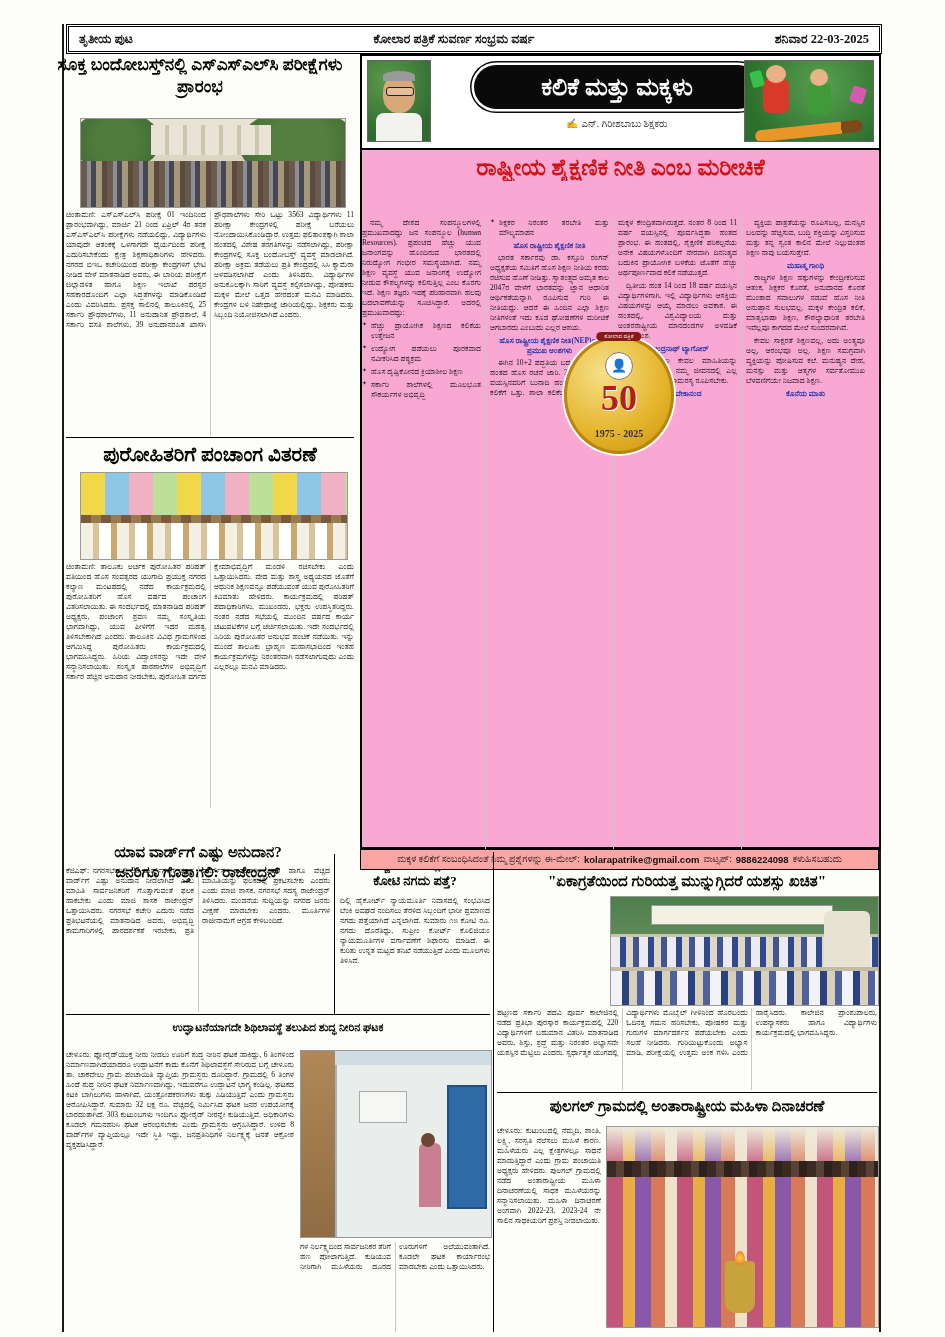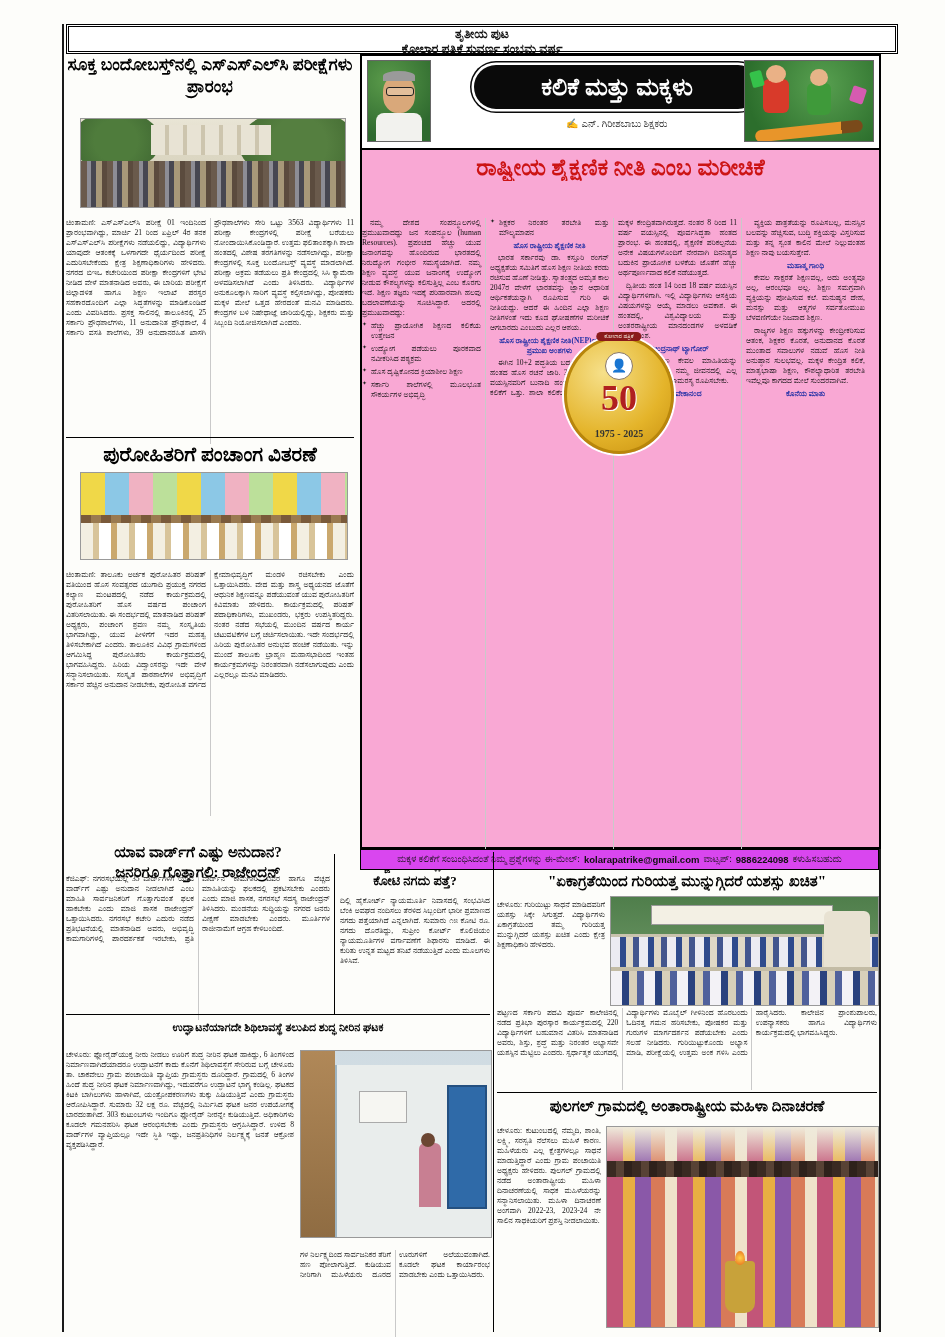--- a/index.html
+++ b/index.html
@@ -2,28 +2,28 @@
 <html><head>
 <meta charset="utf-8">
 <style>
   html,body{margin:0;padding:0;background:#ffffff;}
   .page{position:relative;width:945px;height:1337px;background:#fdfdfa;
         font-family:"Liberation Serif","DejaVu Serif",serif;color:#111;overflow:hidden;}
   .abs{position:absolute;}
   .edge{position:absolute;background:#1a1a1a;}
   
   .hdr{border:3px double #000;background:#fff;display:flex;justify-content:space-between;
-       align-items:center;padding:0 18px;font-weight:bold;font-size:12.5px;flex-direction:column;}
+       align-items:center;padding:0 10px;font-weight:bold;font-size:12.5px;}
   
   .hl{font-weight:bold;text-align:center;line-height:1.3;color:#000;}
   .hl-red{color:#cc1414;font-weight:bold;text-align:center;white-space:nowrap;overflow:hidden;}
   
   .body-txt{font-size:7.6px;line-height:1.32;text-align:justify;overflow:hidden;
             word-break:break-word;}
-  .cols2{column-count:2;column-gap:8px;column-rule:1px solid #c9c9c9;margin-top:8px;}
+  .cols2{column-count:2;column-gap:8px;column-rule:1px solid #c9c9c9;}
   .cols3{column-count:3;column-gap:8px;column-rule:1px solid #c9c9c9;}
   .cols4{column-count:4;column-gap:9px;column-rule:1px solid #c9c9c9;}
   .body-txt p{margin:0 0 3px 0;text-indent:8px;}
   .sh{color:#2431a6;font-weight:bold;text-align:center;text-indent:0 !important;margin:3px 0 2px 0 !important;}
   .li{text-indent:0 !important;padding-left:9px;position:relative;}
   .li::before{content:"✦";position:absolute;left:0;top:0;font-size:6px;color:#222;}
   .rule{border-top:1.5px solid #000;}
   .vline{border-left:1.2px solid #000;}
   
   .masthead{border:2px solid #000;background:#fff;}
@@ -41,39 +41,39 @@
           display:flex;flex-direction:column;align-items:center;justify-content:center;
           box-shadow:0 0 0 2px #fff;}
   .emblem .num{font-size:36px;font-weight:bold;color:#b02020;line-height:1;
                text-shadow:1px 1px 0 #fff;}
   .emblem .yrs{font-size:10px;font-weight:bold;color:#333;margin-top:12px;}
   .ribbon{position:absolute;top:-7px;left:50%;transform:translateX(-50%);
           background:#8a1a1a;color:#ffe;font-size:6px;padding:1px 8px;border-radius:6px;}
   .innerface{width:26px;height:26px;border-radius:50%;background:#fff;border:1px solid #876;
              display:flex;align-items:center;justify-content:center;font-size:13px;color:#555;}
   
-  .contact{border:1.5px solid #000;background:#d946ef;display:flex;align-items:center;
+  .contact{border:1.5px solid #000;background:#fca5a5;display:flex;align-items:center;
            justify-content:center;font-size:9.5px;gap:4px;white-space:nowrap;overflow:hidden;}
   .contact b{font-family:"Liberation Sans",sans-serif;}
 </style>
 </head>
 <body>
 
 <div class="page">
 
   <div class="edge" style="left:62px;top:24px;width:2px;height:1308px;"></div>
   <div class="edge" style="left:879px;top:24px;width:2px;height:1308px;"></div>
 
   <div class="abs hdr" style="left:66px;top:24px;width:790px;height:24px;">
     <span>ತೃತೀಯ ಪುಟ</span>
     <span>ಕೋಲಾರ ಪತ್ರಿಕೆ ಸುವರ್ಣ ಸಂಭ್ರಮ ವರ್ಷ</span>
     <span>ಶನಿವಾರ 22-03-2025</span>
   </div>
 
-  <div class="abs hl" style="left:66px;top:54px;width:288px;font-size:17px;">ಸೂಕ್ತ ಬಂದೋಬಸ್ತ್‌ನಲ್ಲಿ ಎಸ್‌ಎಸ್‌ಎಲ್‌ಸಿ ಪರೀಕ್ಷೆಗಳು ಪ್ರಾರಂಭ</div>
+  <div class="abs hl" style="left:56px;top:54px;width:288px;font-size:17px;">ಸೂಕ್ತ ಬಂದೋಬಸ್ತ್‌ನಲ್ಲಿ ಎಸ್‌ಎಸ್‌ಎಲ್‌ಸಿ ಪರೀಕ್ಷೆಗಳು ಪ್ರಾರಂಭ</div>
 
   <div class="photo" style="left:80px;top:118px;width:264px;height:88px;background:linear-gradient(180deg,#e9e5d5 0%,#dcd7c3 42%,#cfc8b2 100%);">
     <div class="ph-part" style="left:-10px;top:-8px;width:90px;height:60px;border-radius:50%;background:radial-gradient(circle,#4f7c3c 40%,#3c6330 100%);"></div>
     <div class="ph-part" style="right:-14px;top:-10px;width:120px;height:72px;border-radius:50%;background:radial-gradient(circle,#557f40 40%,#3f662f 100%);"></div>
     <div class="ph-part" style="left:70px;top:6px;width:120px;height:30px;background:repeating-linear-gradient(90deg,#e8e3d4 0 14px,#cdc5ae 14px 18px);"></div>
     <div class="ph-part" style="left:0;bottom:0;width:100%;height:46px;background:repeating-linear-gradient(90deg,#6a5a4c 0 6px,#8d8d95 6px 10px,#474751 10px 15px,#a79879 15px 21px,#5b4b3e 21px 26px);"></div>
   </div>
 
   <div class="abs body-txt cols2" style="left:66px;top:210px;width:288px;height:226px;">ಚಿಂತಾಮಣಿ: ಎಸ್‌ಎಸ್‌ಎಲ್‌ಸಿ ಪರೀಕ್ಷೆ 01 ಇಂದಿನಿಂದ ಪ್ರಾರಂಭವಾಗಿದ್ದು, ಮಾರ್ಚಿ 21 ರಿಂದ ಏಪ್ರಿಲ್ 4ರ ತನಕ ಎಸ್‌ಎಸ್‌ಎಲ್‌ಸಿ ಪರೀಕ್ಷೆಗಳು ನಡೆಯಲಿದ್ದು, ವಿದ್ಯಾರ್ಥಿಗಳು ಯಾವುದೇ ಆತಂಕಕ್ಕೆ ಒಳಗಾಗದೇ ಧೈರ್ಯದಿಂದ ಪರೀಕ್ಷೆ ಎದುರಿಸಬೇಕೆಂದು ಕ್ಷೇತ್ರ ಶಿಕ್ಷಣಾಧಿಕಾರಿಗಳು ಹೇಳಿದರು. ನಗರದ ಬಿಇಒ ಕಚೇರಿಯಿಂದ ಪರೀಕ್ಷಾ ಕೇಂದ್ರಗಳಿಗೆ ಭೇಟಿ ನೀಡಿದ ವೇಳೆ ಮಾತನಾಡಿದ ಅವರು, ಈ ಬಾರಿಯ ಪರೀಕ್ಷೆಗೆ ಜಿಲ್ಲಾಡಳಿತ ಹಾಗೂ ಶಿಕ್ಷಣ ಇಲಾಖೆ ಪರಸ್ಪರ ಸಹಕಾರದೊಂದಿಗೆ ಎಲ್ಲಾ ಸಿದ್ಧತೆಗಳನ್ನು ಮಾಡಿಕೊಂಡಿದೆ ಎಂದು ವಿವರಿಸಿದರು. ಪ್ರಸಕ್ತ ಸಾಲಿನಲ್ಲಿ ತಾಲೂಕಿನಲ್ಲಿ 25 ಸರ್ಕಾರಿ ಪ್ರೌಢಶಾಲೆಗಳು, 11 ಅನುದಾನಿತ ಪ್ರೌಢಶಾಲೆ, 4 ಸರ್ಕಾರಿ ವಸತಿ ಶಾಲೆಗಳು, 39 ಅನುದಾನರಹಿತ ಖಾಸಗಿ ಪ್ರೌಢಶಾಲೆಗಳು ಸೇರಿ ಒಟ್ಟು 3563 ವಿದ್ಯಾರ್ಥಿಗಳು 11 ಪರೀಕ್ಷಾ ಕೇಂದ್ರಗಳಲ್ಲಿ ಪರೀಕ್ಷೆ ಬರೆಯಲು ನೋಂದಾಯಿಸಿಕೊಂಡಿದ್ದಾರೆ. ಉತ್ತಮ ಫಲಿತಾಂಶಕ್ಕಾಗಿ ಶಾಲಾ ಹಂತದಲ್ಲಿ ವಿಶೇಷ ತರಗತಿಗಳನ್ನು ನಡೆಸಲಾಗಿದ್ದು, ಪರೀಕ್ಷಾ ಕೇಂದ್ರಗಳಲ್ಲಿ ಸೂಕ್ತ ಬಂದೋಬಸ್ತ್ ವ್ಯವಸ್ಥೆ ಮಾಡಲಾಗಿದೆ. ಪರೀಕ್ಷಾ ಅಕ್ರಮ ತಡೆಯಲು ಪ್ರತಿ ಕೇಂದ್ರದಲ್ಲಿ ಸಿಸಿ ಕ್ಯಾಮೆರಾ ಅಳವಡಿಸಲಾಗಿದೆ ಎಂದು ತಿಳಿಸಿದರು. ವಿದ್ಯಾರ್ಥಿಗಳ ಅನುಕೂಲಕ್ಕಾಗಿ ಸಾರಿಗೆ ವ್ಯವಸ್ಥೆ ಕಲ್ಪಿಸಲಾಗಿದ್ದು, ಪೋಷಕರು ಮಕ್ಕಳ ಮೇಲೆ ಒತ್ತಡ ಹೇರದಂತೆ ಮನವಿ ಮಾಡಿದರು. ಕೇಂದ್ರಗಳ ಬಳಿ ನಿಷೇಧಾಜ್ಞೆ ಜಾರಿಯಲ್ಲಿದ್ದು, ಶಿಕ್ಷಕರು ಮತ್ತು ಸಿಬ್ಬಂದಿ ನಿಯೋಜಿಸಲಾಗಿದೆ ಎಂದರು.</div>
 
@@ -149,22 +149,22 @@
       <p class="sh">ಹೊಸ ರಾಷ್ಟ್ರೀಯ ಶೈಕ್ಷಣಿಕ ನೀತಿ</p>
       <p>ಭಾರತ ಸರ್ಕಾರವು ಡಾ. ಕಸ್ತೂರಿ ರಂಗನ್ ಅಧ್ಯಕ್ಷತೆಯ ಸಮಿತಿಗೆ ಹೊಸ ಶಿಕ್ಷಣ ನೀತಿಯ ಕರಡು ರಚಿಸುವ ಹೊಣೆ ನೀಡಿತ್ತು. ಸ್ವಾತಂತ್ರ್ಯದ ಅಮೃತ ಕಾಲ 2047ರ ವೇಳೆಗೆ ಭಾರತವನ್ನು ಜ್ಞಾನ ಆಧಾರಿತ ಆರ್ಥಿಕತೆಯನ್ನಾಗಿ ರೂಪಿಸುವ ಗುರಿ ಈ ನೀತಿಯದ್ದು. ಆದರೆ ಈ ಹಿಂದಿನ ಎಲ್ಲಾ ಶಿಕ್ಷಣ ನೀತಿಗಳಂತೆ ಇದು ಕೂಡ ಘೋಷಣೆಗಳ ಮರೀಚಿಕೆ ಆಗಬಾರದು ಎಂಬುದು ಎಲ್ಲರ ಆಶಯ.</p>
       <p class="sh">ಹೊಸ ರಾಷ್ಟ್ರೀಯ ಶೈಕ್ಷಣಿಕ ನೀತಿ(NEP)ಯ ಪ್ರಮುಖ ಅಂಶಗಳು</p>
       <p>ಈಗಿನ 10+2 ಪದ್ಧತಿಯ ಬದಲು 5+3+3+4 ಹಂತದ ಹೊಸ ರಚನೆ ಜಾರಿ. 3 ರಿಂದ 8 ವರ್ಷ ವಯಸ್ಸಿನವರಿಗೆ ಬುನಾದಿ ಹಂತ; ಆಟ ಆಧಾರಿತ ಕಲಿಕೆಗೆ ಒತ್ತು. ಶಾಲಾ ಕಲಿಕೆಯ ಹಂತವು ಹೆಚ್ಚು ಮಕ್ಕಳ ಕೇಂದ್ರಿತವಾಗಿರುತ್ತದೆ. ನಂತರ 8 ರಿಂದ 11 ವರ್ಷ ವಯಸ್ಸಿನಲ್ಲಿ ಪೂರ್ವಸಿದ್ಧತಾ ಹಂತದ ಪ್ರಾರಂಭ. ಈ ಹಂತದಲ್ಲಿ, ಶೈಕ್ಷಣಿಕ ಪರಿಕಲ್ಪನೆಯ ಅನೇಕ ವಿಷಯಗಳೊಂದಿಗೆ ನೇರವಾಗಿ ದಿನನಿತ್ಯದ ಬದುಕಿನ ಪ್ರಾಯೋಗಿಕ ಬಳಕೆಯ ಜೊತೆಗೆ ಹೆಚ್ಚು ಅರ್ಥಪೂರ್ಣವಾದ ಕಲಿಕೆ ನಡೆಯುತ್ತದೆ.</p>
       <p>ದ್ವಿತೀಯ ಹಂತ 14 ರಿಂದ 18 ವರ್ಷ ವಯಸ್ಸಿನ ವಿದ್ಯಾರ್ಥಿಗಳಿಗಾಗಿ. ಇಲ್ಲಿ ವಿದ್ಯಾರ್ಥಿಗಳು ಆಸಕ್ತಿಯ ವಿಷಯಗಳನ್ನು ಆಯ್ಕೆ ಮಾಡಲು ಅವಕಾಶ. ಈ ಹಂತದಲ್ಲಿ, ವಿಶ್ವವಿದ್ಯಾಲಯ ಮತ್ತು ಅಂತರರಾಷ್ಟ್ರೀಯ ಮಾನದಂಡಗಳ ಅಳವಡಿಕೆ ಮುಖ್ಯ ಅಂಶ.</p>
       <p class="sh">ರವೀಂದ್ರನಾಥ್ ಟ್ಯಾಗೋರ್</p>
       <p>ಅತ್ಯುನ್ನತ ಶಿಕ್ಷಣ ಕೇವಲ ಮಾಹಿತಿಯನ್ನು ಕೊಡುವುದಿಲ್ಲ, ಅದು ನಮ್ಮ ಜೀವನದಲ್ಲಿ ಎಲ್ಲ ಬಗೆಯ ಅಸ್ತಿತ್ವ ಮತ್ತು ಸಾಮರಸ್ಯ ರೂಪಿಸಬೇಕು.</p>
       <p class="sh">ಸ್ವಾಮಿ ವಿವೇಕಾನಂದ</p>
       <p>ವ್ಯಕ್ತಿಯ ಪಾತ್ರತೆಯನ್ನು ರೂಪಿಸಬಲ್ಲ, ಮನಸ್ಸಿನ ಬಲವನ್ನು ಹೆಚ್ಚಿಸುವ, ಬುದ್ಧಿ ಶಕ್ತಿಯನ್ನು ವಿಸ್ತರಿಸುವ ಮತ್ತು ತನ್ನ ಸ್ವಂತ ಕಾಲಿನ ಮೇಲೆ ನಿಲ್ಲುವಂತಹ ಶಿಕ್ಷಣ ನಾವು ಬಯಸುತ್ತೇವೆ.</p>
       <p class="sh">ಮಹಾತ್ಮ ಗಾಂಧಿ</p>
+      <p>ರಾಜ್ಯಗಳ ಶಿಕ್ಷಣ ಹಕ್ಕುಗಳನ್ನು ಕೇಂದ್ರೀಕರಿಸುವ ಆತಂಕ, ಶಿಕ್ಷಕರ ಕೊರತೆ, ಅನುದಾನದ ಕೊರತೆ ಮುಂತಾದ ಸವಾಲುಗಳ ನಡುವೆ ಹೊಸ ನೀತಿ ಅನುಷ್ಠಾನ ಸುಲಭವಲ್ಲ. ಮಕ್ಕಳ ಕೇಂದ್ರಿತ ಕಲಿಕೆ, ಮಾತೃಭಾಷಾ ಶಿಕ್ಷಣ, ಕೌಶಲ್ಯಾಧಾರಿತ ತರಬೇತಿ ಇವೆಲ್ಲವೂ ಕಾಗದದ ಮೇಲೆ ಸುಂದರವಾಗಿವೆ.</p>
       <p>ಕೇವಲ ಸಾಕ್ಷರತೆ ಶಿಕ್ಷಣವಲ್ಲ, ಅದು ಅಂತ್ಯವೂ ಅಲ್ಲ, ಆರಂಭವೂ ಅಲ್ಲ. ಶಿಕ್ಷಣ ಸಮಗ್ರವಾಗಿ ವ್ಯಕ್ತಿಯನ್ನು ಪೋಷಿಸುವ ಕಲೆ. ಮನುಷ್ಯನ ದೇಹ, ಮನಸ್ಸು ಮತ್ತು ಆತ್ಮಗಳ ಸರ್ವತೋಮುಖ ಬೆಳವಣಿಗೆಯೇ ನಿಜವಾದ ಶಿಕ್ಷಣ.</p>
-      <p>ರಾಜ್ಯಗಳ ಶಿಕ್ಷಣ ಹಕ್ಕುಗಳನ್ನು ಕೇಂದ್ರೀಕರಿಸುವ ಆತಂಕ, ಶಿಕ್ಷಕರ ಕೊರತೆ, ಅನುದಾನದ ಕೊರತೆ ಮುಂತಾದ ಸವಾಲುಗಳ ನಡುವೆ ಹೊಸ ನೀತಿ ಅನುಷ್ಠಾನ ಸುಲಭವಲ್ಲ. ಮಕ್ಕಳ ಕೇಂದ್ರಿತ ಕಲಿಕೆ, ಮಾತೃಭಾಷಾ ಶಿಕ್ಷಣ, ಕೌಶಲ್ಯಾಧಾರಿತ ತರಬೇತಿ ಇವೆಲ್ಲವೂ ಕಾಗದದ ಮೇಲೆ ಸುಂದರವಾಗಿವೆ.</p>
       <p class="sh">ಕೊನೆಯ ಮಾತು</p>
     </div>
     <div class="emblem" style="left:202px;top:186px;width:104px;height:112px;">
       <div class="ribbon">ಕೋಲಾರ ಪತ್ರಿಕೆ</div>
       <div class="innerface">👤</div>
       <div class="num">50</div>
       <div class="yrs">1975 - 2025</div>
     </div>
   </div>
 
@@ -172,21 +172,20 @@
     <span>ಮಕ್ಕಳ ಕಲಿಕೆಗೆ ಸಂಬಂಧಿಸಿದಂತೆ ನಿಮ್ಮ ಪ್ರಶ್ನೆಗಳನ್ನು ಈ-ಮೇಲ್:</span>
     <b>kolarapatrike@gmail.com</b>
     <span>ವಾಟ್ಸಪ್:</span>
     <b>9886224098</b>
     <span>ಕಳುಹಿಸಬಹುದು</span>
   </div>
 
   <div class="abs vline" style="left:493px;top:852px;height:480px;"></div>
 
   <div class="abs hl" style="left:497px;top:872px;width:380px;font-size:15px;">"ಏಕಾಗ್ರತೆಯಿಂದ ಗುರಿಯತ್ತ ಮುನ್ನುಗ್ಗಿದರೆ ಯಶಸ್ಸು ಖಚಿತ"</div>
-  <div class="abs body-txt" style="left:497px;top:900px;width:108px;height:106px;">ಚೇಳೂರು: ಗುರಿಯಿಟ್ಟು ಸಾಧನೆ ಮಾಡಿದವರಿಗೆ ಯಶಸ್ಸು ಸಿಕ್ಕೇ ಸಿಗುತ್ತದೆ. ವಿದ್ಯಾರ್ಥಿಗಳು ಏಕಾಗ್ರತೆಯಿಂದ ತಮ್ಮ ಗುರಿಯತ್ತ ಮುನ್ನುಗ್ಗಿದರೆ ಯಶಸ್ಸು ಖಚಿತ ಎಂದು ಕ್ಷೇತ್ರ ಶಿಕ್ಷಣಾಧಿಕಾರಿ ಹೇಳಿದರು.</div>
 
   <div class="photo" style="left:610px;top:896px;width:267px;height:108px;background:linear-gradient(180deg,#4f7e4b 0%,#5e8a58 34%,#c9c3ae 34%,#bdb49c 100%);">
     <div class="ph-part" style="left:40px;top:8px;width:180px;height:18px;background:#f3f0e4;border:1px solid #999;"></div>
     <div class="ph-part" style="left:0;top:40px;width:100%;height:30px;background:repeating-linear-gradient(90deg,#ecebf2 0 9px,#2f4a8c 9px 15px,#e0d8c6 15px 22px,#43558e 22px 28px);"></div>
     <div class="ph-part" style="left:0;top:74px;width:100%;height:34px;background:repeating-linear-gradient(90deg,#f3f2f6 0 11px,#2a427e 11px 18px,#d8d0ba 18px 26px,#50619c 26px 33px);"></div>
     <div class="ph-part" style="right:8px;top:14px;width:46px;height:56px;background:#e8e2d2;border-radius:6px 6px 0 0;"></div>
   </div>
   <div class="abs body-txt cols3" style="left:497px;top:1008px;width:380px;height:82px;">ಪಟ್ಟಣದ ಸರ್ಕಾರಿ ಪದವಿ ಪೂರ್ವ ಕಾಲೇಜಿನಲ್ಲಿ ನಡೆದ ಪ್ರತಿಭಾ ಪುರಸ್ಕಾರ ಕಾರ್ಯಕ್ರಮದಲ್ಲಿ 220 ವಿದ್ಯಾರ್ಥಿಗಳಿಗೆ ಬಹುಮಾನ ವಿತರಿಸಿ ಮಾತನಾಡಿದ ಅವರು, ಶಿಸ್ತು, ಶ್ರದ್ಧೆ ಮತ್ತು ನಿರಂತರ ಅಭ್ಯಾಸವೇ ಯಶಸ್ಸಿನ ಮೆಟ್ಟಿಲು ಎಂದರು. ಸ್ಪರ್ಧಾತ್ಮಕ ಯುಗದಲ್ಲಿ ವಿದ್ಯಾರ್ಥಿಗಳು ಮೊಬೈಲ್ ಗೀಳಿನಿಂದ ಹೊರಬಂದು ಓದಿನತ್ತ ಗಮನ ಹರಿಸಬೇಕು, ಪೋಷಕರ ಮತ್ತು ಗುರುಗಳ ಮಾರ್ಗದರ್ಶನ ಪಡೆಯಬೇಕು ಎಂದು ಸಲಹೆ ನೀಡಿದರು. ಗುರಿಯಿಟ್ಟುಕೊಂಡು ಅಭ್ಯಾಸ ಮಾಡಿ, ಪರೀಕ್ಷೆಯಲ್ಲಿ ಉತ್ತಮ ಅಂಕ ಗಳಿಸಿ ಎಂದು ಹಾರೈಸಿದರು. ಕಾಲೇಜಿನ ಪ್ರಾಂಶುಪಾಲರು, ಉಪನ್ಯಾಸಕರು ಹಾಗೂ ವಿದ್ಯಾರ್ಥಿಗಳು ಕಾರ್ಯಕ್ರಮದಲ್ಲಿ ಭಾಗವಹಿಸಿದ್ದರು.</div>
 
   <div class="abs rule" style="left:497px;top:1092px;width:380px;"></div>

